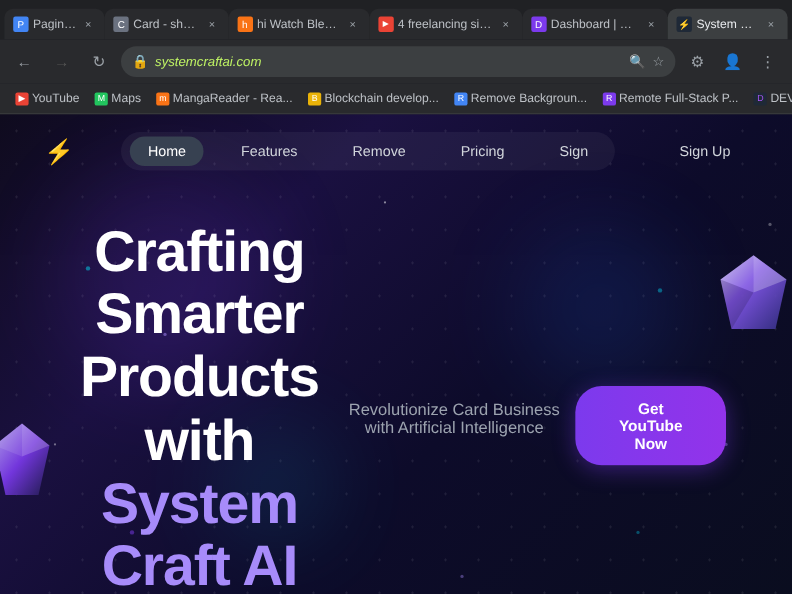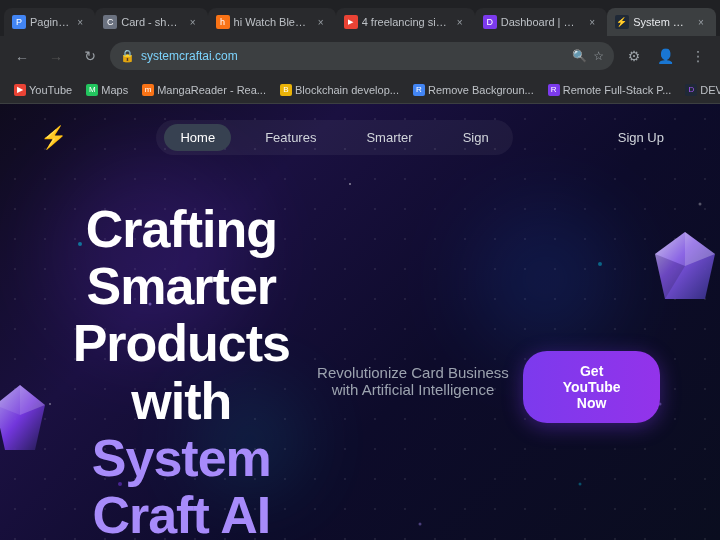--- a/index.html
+++ b/index.html
@@ -10,21 +10,21 @@
     .tab { display: flex; align-items: center; height: 28px; min-width: 60px; max-width: 140px; padding: 0 8px; border-radius: 8px 8px 0 0; background: #292a2d; font-size: 11px; color: #bdc1c6; gap: 4px; cursor: pointer; position: relative; flex-shrink: 1; overflow: hidden; }
     .tab.active { background: #3c3f41; color: #e8eaed; }
     .tab-favicon { width: 14px; height: 14px; border-radius: 2px; flex-shrink: 0; display: flex; align-items: center; justify-content: center; font-size: 9px; }
     .tab-title { overflow: hidden; text-overflow: ellipsis; white-space: nowrap; flex: 1; }
     .tab-close { width: 14px; height: 14px; border-radius: 50%; display: flex; align-items: center; justify-content: center; font-size: 10px; color: #9aa0a6; flex-shrink: 0; cursor: pointer; }
 
     
     .address-bar-row { display: flex; align-items: center; height: 40px; padding: 4px 8px; gap: 6px; background: #292a2d; }
     .nav-btn { width: 28px; height: 28px; border-radius: 50%; display: flex; align-items: center; justify-content: center; color: #9aa0a6; font-size: 14px; cursor: pointer; flex-shrink: 0; }
     .address-bar { flex: 1; height: 28px; background: #3c3f41; border-radius: 14px; display: flex; align-items: center; padding: 0 10px; gap: 6px; }
-    .address-text { font-size: 12px; color: #7dd3fc; flex: 1; }
+    .address-text { font-size: 12px; color: #bef264; flex: 1; font-style: italic; }
     .address-icons { display: flex; align-items: center; gap: 6px; }
     .addr-icon { color: #9aa0a6; font-size: 12px; cursor: pointer; }
     .browser-actions { display: flex; align-items: center; gap: 4px; }
     .browser-action-btn { width: 28px; height: 28px; border-radius: 50%; display: flex; align-items: center; justify-content: center; color: #9aa0a6; font-size: 14px; cursor: pointer; }
 
     
     .bookmarks-bar { display: flex; align-items: center; height: 28px; padding: 0 8px; gap: 2px; background: #292a2d; border-bottom: 1px solid #3c3f41; overflow: hidden; }
     .bookmark { display: flex; align-items: center; gap: 3px; padding: 2px 6px; border-radius: 4px; font-size: 11px; color: #bdc1c6; cursor: pointer; white-space: nowrap; flex-shrink: 0; }
     .bookmark-favicon { width: 12px; height: 12px; border-radius: 2px; display: flex; align-items: center; justify-content: center; font-size: 8px; }
 
@@ -207,21 +207,22 @@
         <polygon points="45,8 15,30 45,42" fill="rgba(255,255,255,0.1)"></polygon>
         <polygon points="15,30 45,42 25,75" fill="rgba(0,0,0,0.15)"></polygon>
       </svg>
     </div>
 
     <nav class="site-nav">
       <div class="site-logo">⚡</div>
       <div class="nav-links">
         <div class="nav-link active">Home</div>
         <div class="nav-link">Features</div>
-        <div class="nav-link">Smarter</div>
+        <div class="nav-link">Remove</div>
+        <div class="nav-link">Pricing</div>
         <div class="nav-link">Sign</div>
       </div>
       <div class="signup-btn">Sign Up</div>
     </nav>
 
     <div class="hero">
       <h1 class="hero-title">
         <span>Crafting Smarter</span><br>
         <span>Products with</span><br>
         <span class="highlight">System Craft AI</span>

